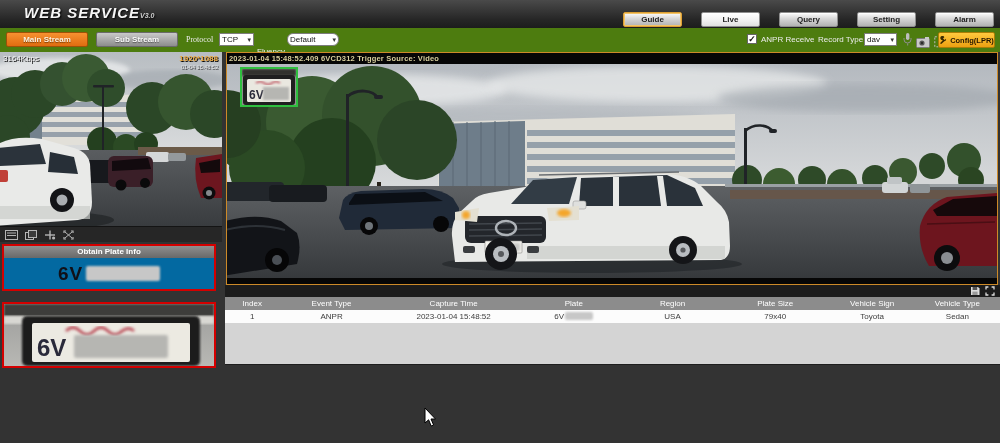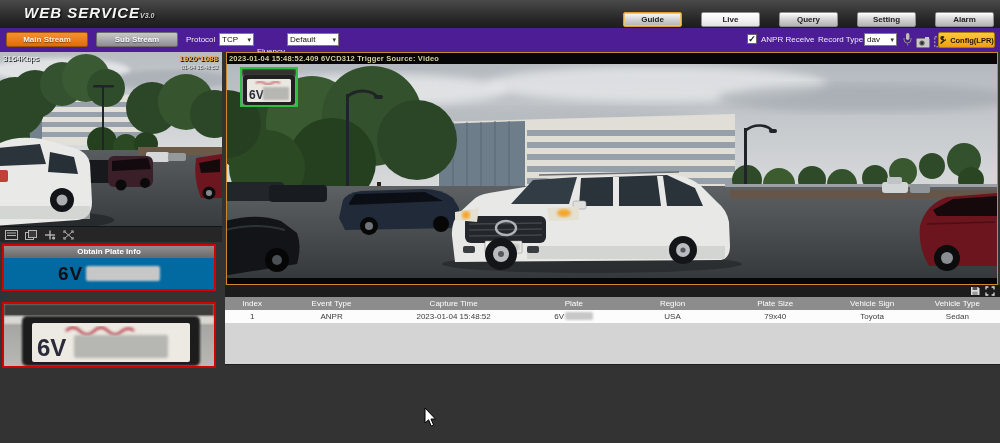--- a/index.html
+++ b/index.html
@@ -15,21 +15,21 @@
   .logo .ver { font-size:7px; font-style:italic; color:#cfcfcf; letter-spacing:0; }
   .tabs { position:absolute; left:623px; top:12px; display:flex; gap:19px; }
   .tab { width:59px; height:15px; line-height:14px; text-align:center; font-size:8px;
     font-weight:bold; color:#222; border:1px solid #8e8e8e; border-radius:2px;
     background:linear-gradient(#fdfdfd,#d6d6d6 45%,#b2b2b2); box-shadow:inset 0 1px 0 #fff;
     cursor:pointer; }
   .tab.guide { border-color:#dc9f33; box-shadow:inset 0 0 0 1px #f2c469; }
   .tab.live  { background:linear-gradient(#ffffff,#f0f0f0 60%,#e0e0e0); }
 
   
-  .toolbar { position:absolute; left:0; top:28px; width:1000px; height:24px; background:#4c1d95; }
+  .toolbar { position:absolute; left:0; top:28px; width:1000px; height:24px; background:#4d7c0f; }
   .btn-stream { position:absolute; top:4px; height:15px; width:82px; font-size:8px; font-weight:bold;
     text-align:center; line-height:13px; border-radius:2px; cursor:pointer; }
   .btn-main { left:6px; color:#fff3e2; background:linear-gradient(#f79130,#e06c10);
     border:1px solid #9c5208; text-shadow:0 1px 1px #7a3c00; }
   .btn-sub  { left:96px; color:#fafafa; background:linear-gradient(#c9c9c9,#8d8d8d);
     border:1px solid #6a6a6a; text-shadow:0 1px 1px #555; }
   .tb-label { position:absolute; top:7px; font-size:8px; color:#ececec; }
   .select { position:absolute; top:5px; height:13px; background:#fff; border:1px solid #7c7c7c;
     font-size:8px; color:#111; display:flex; align-items:center; justify-content:space-between;
     padding:0 2px; cursor:pointer; }
@@ -115,27 +115,27 @@
       <div class="tab">Query</div>
       <div class="tab">Setting</div>
       <div class="tab">Alarm</div>
       <div class="tab">Logout</div>
     </div>
   </div>
 
   <div class="toolbar">
     <div class="btn-stream btn-main">Main Stream</div>
     <div class="btn-stream btn-sub">Sub Stream</div>
-    <span class="tb-label" style="left:186px;">Protocol</span>
+    <span class="tb-label" style="left:186px;font-family:Liberation Serif, serif;">Protocol</span>
     <div class="select" style="left:219px;width:35px;">
         <span>TCP</span>
         <span class="arr">▾</span>
       </div>
     <span class="tb-label" style="left:257px;margin-top:12px;">Fluency</span>
-    <div class="select" style="left:287px;width:52px;">
+    <div class="select" style="left:287px;width:52px;border-radius:6px;">
         <span>Default</span>
         <span class="arr">▾</span>
       </div>
 
     <div class="checkbox">✓</div>
     <span class="tb-label" style="left:761px;">ANPR Receive</span>
     <span class="tb-label" style="left:818px;">Record Type</span>
     <div class="select" style="left:864px;width:33px;">
         <span>dav</span>
         <span class="arr">▾</span>

